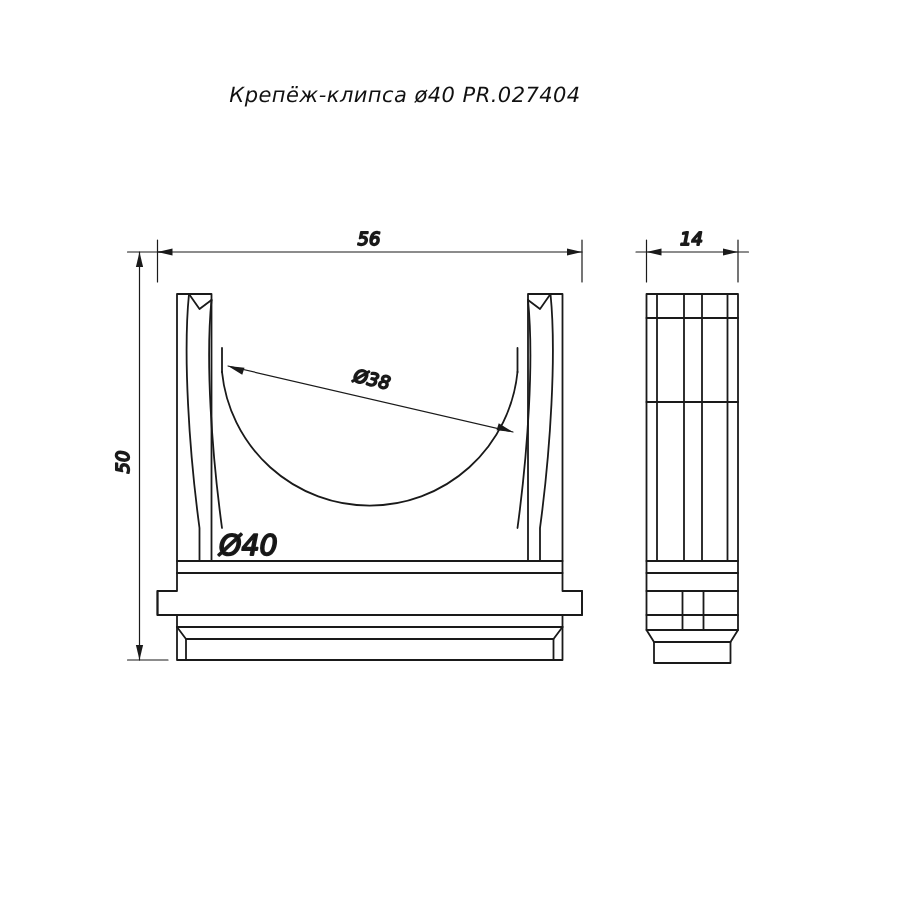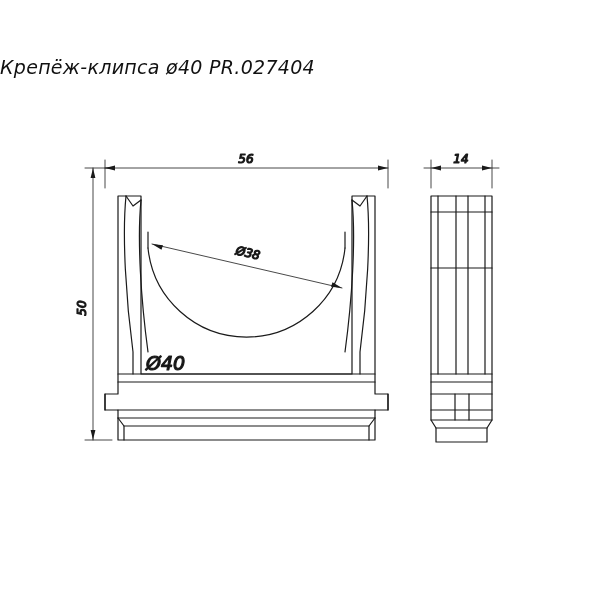--- a/index.html
+++ b/index.html
@@ -19,23 +19,23 @@
     position: absolute;
     left: 0; top: 0;
     width: 600px;
     height: 600px;
   }
   .title {
     position: absolute;
     left: 0;
     top: 56px;
     width: 540px;
-    text-align: left;
+    text-align: center;
     font-family: "DejaVu Sans", sans-serif;
-    font-size: 19px;
+    font-size: 14px;
     font-style: italic;
     letter-spacing: 0.3px;
     color: #111;
   }
   svg {
     position: absolute;
     left: 0;
     top: 0;
   }
   text {

